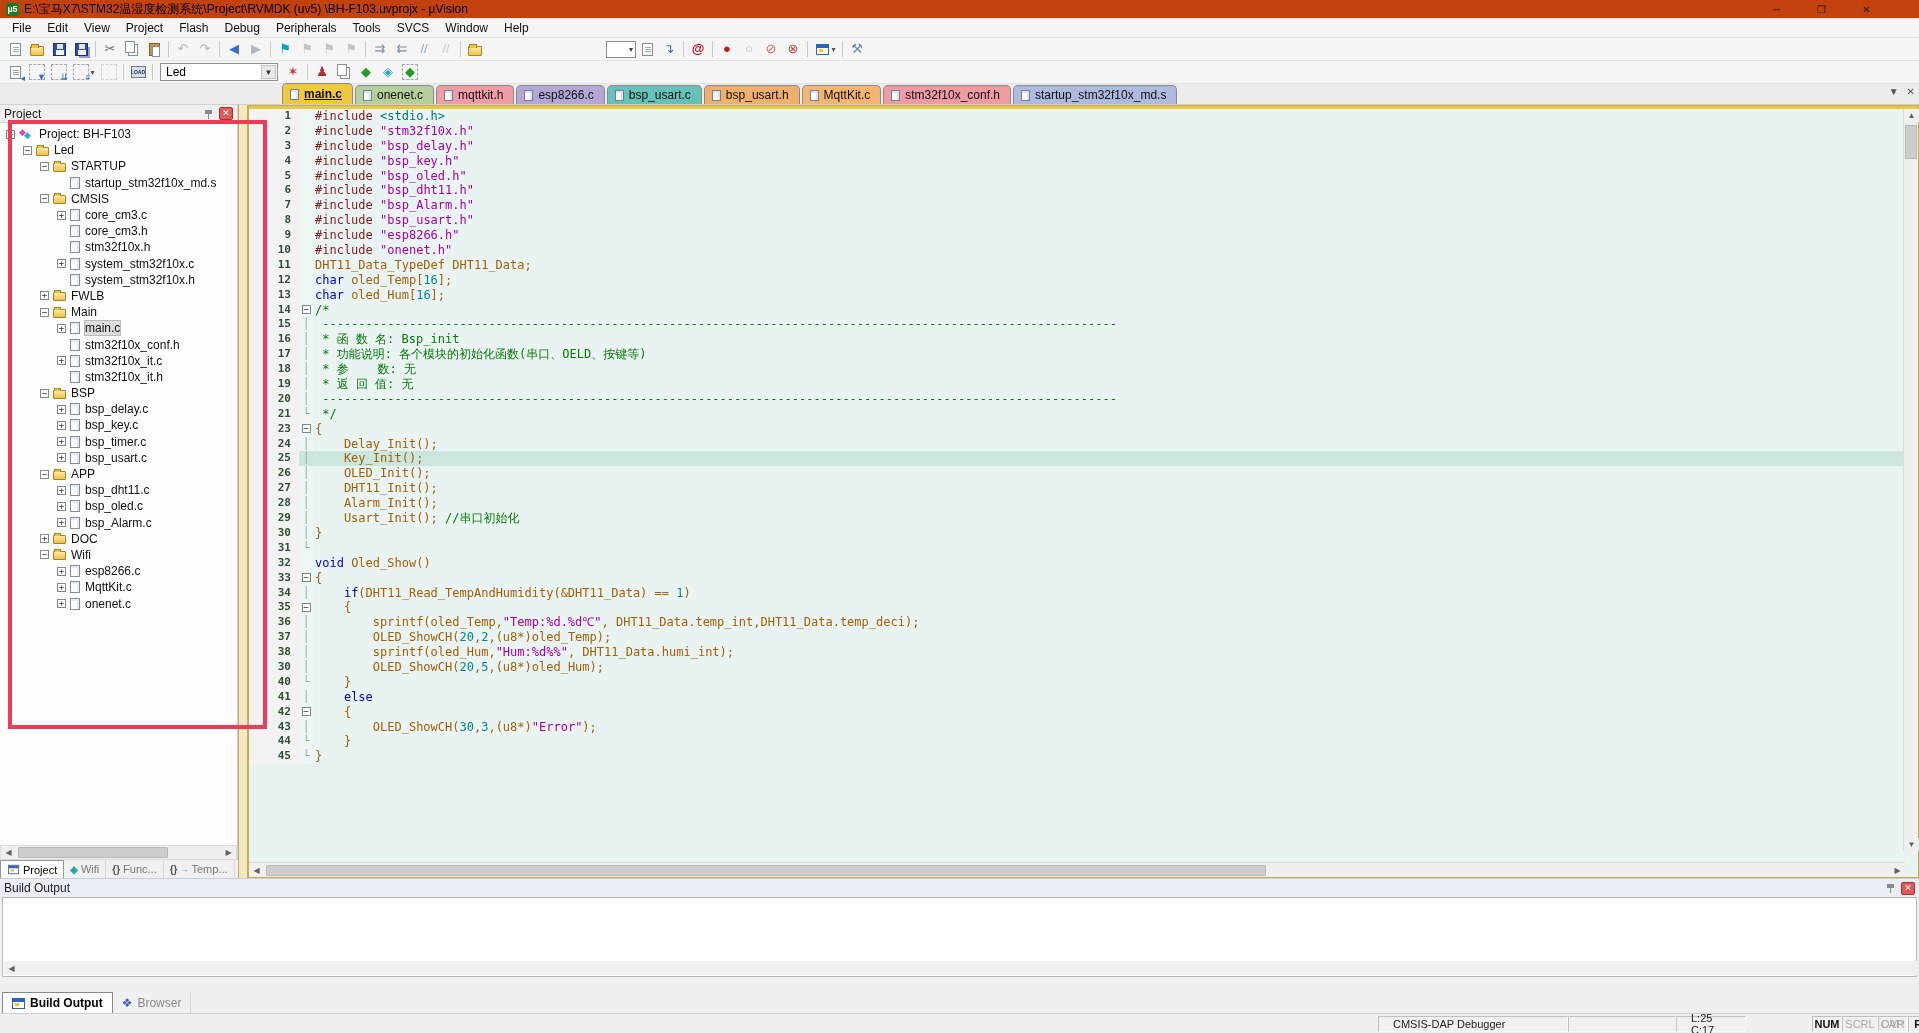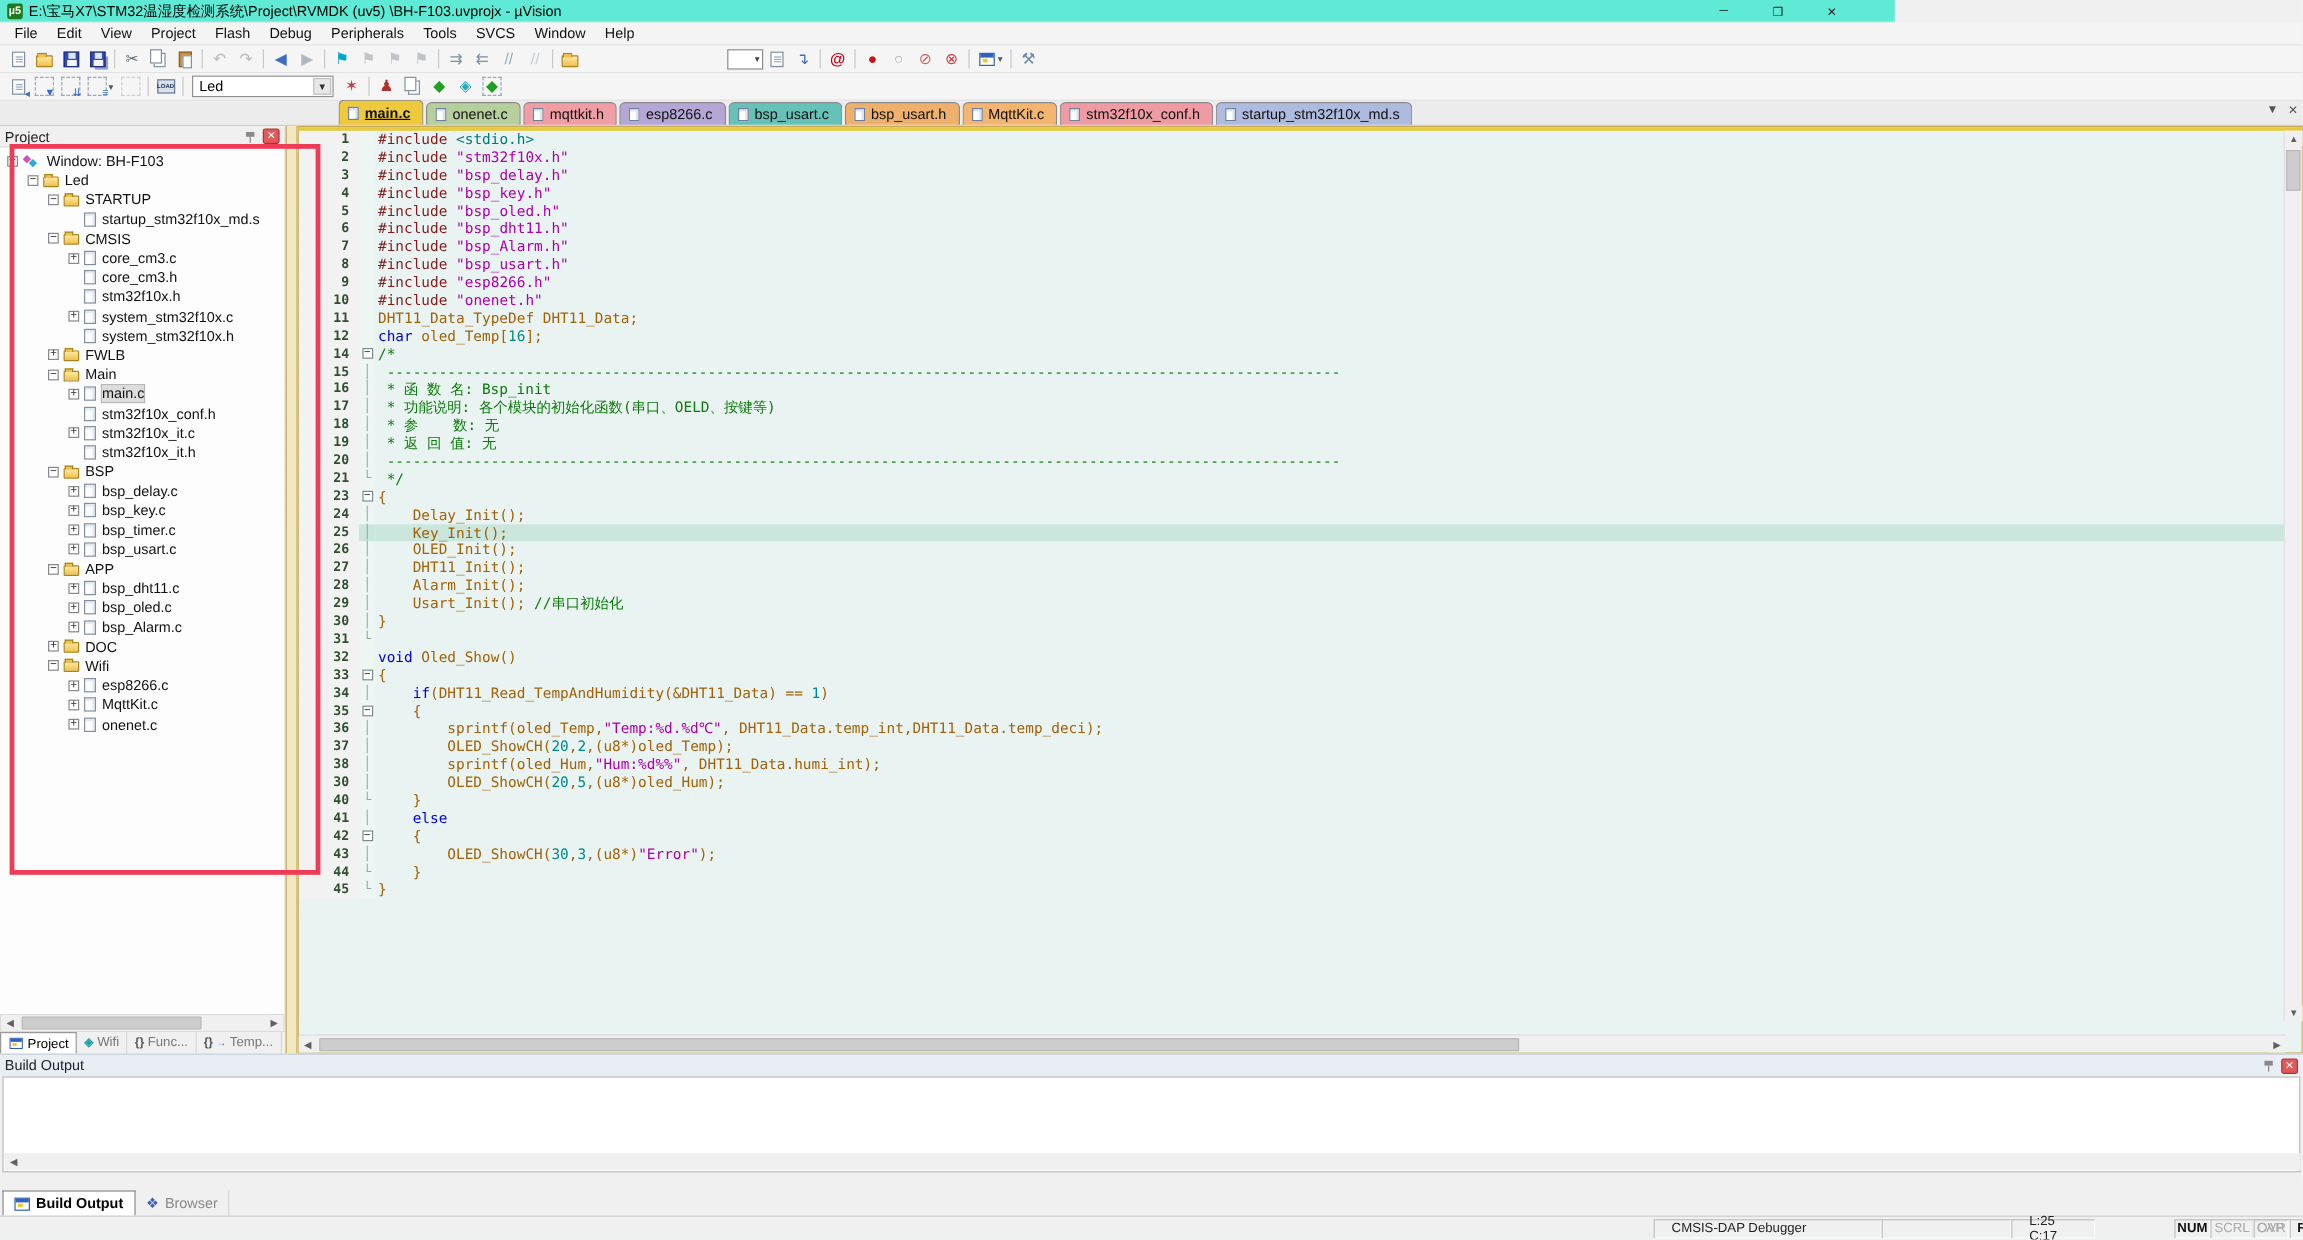--- a/index.html
+++ b/index.html
@@ -1,20 +1,20 @@
 <!DOCTYPE html>
 <html><head>
 <meta charset="utf-8">
 <style>
   * { margin:0; padding:0; box-sizing:border-box; }
   html,body { width:1919px; height:1033px; overflow:hidden; font-family:"Liberation Sans",sans-serif; background:#f0f0f0; position:relative; }
   .abs { position:absolute; }
 
   
-  #titlebar { left:0; top:0; width:1579px; height:19px; background:#5eead4; display:flex; align-items:center; border-bottom:1px solid #e8e8e8; }
+  #titlebar { left:0; top:0; width:1919px; height:19px; background:#c2410c; display:flex; align-items:center; border-bottom:1px solid #e8e8e8; }
   #app-icon { width:13px; height:13px; background:#1e7a1e; color:#fff; font-size:9px; font-weight:bold; display:flex; align-items:center; justify-content:center; margin:0 5px 0 6px; border-radius:2px; }
   #title-text { font-size:12px; color:#000; white-space:nowrap; }
   #win-controls { position:absolute; right:30px; top:0; height:19px; display:flex; }
   .winbtn { width:45px; height:19px; display:flex; align-items:center; justify-content:center; font-size:10px; color:#222; }
 
   
   #menubar { left:0; top:19px; width:1919px; height:19px; background:#f4f4f4; display:flex; align-items:center; padding-left:4px; border-bottom:1px solid #e0e0e0; }
   .menu-item { font-size:12px; color:#111; padding:1px 8px; }
 
   
@@ -382,21 +382,21 @@
       <span class="close-red">✕</span>
     </div>
     <div id="tree">
         <div class="trow">
           <span style="width: 6px; flex: 0 0 auto;"></span>
           <span class="texp">−</span>
           <span class="t-project">
             <i>◆</i>
             <i>◆</i>
           </span>
-          <span class="tlabel">Window: BH-F103</span>
+          <span class="tlabel">Project: BH-F103</span>
         </div>
         <div class="trow">
           <span style="width: 23px; flex: 0 0 auto;"></span>
           <span class="texp">−</span>
           <span class="t-folder"></span>
           <span class="tlabel">Led</span>
         </div>
         <div class="trow">
           <span style="width: 40px; flex: 0 0 auto;"></span>
           <span class="texp">−</span>
@@ -602,20 +602,21 @@
         <div class="cl"><span class="ln">3</span><span class="fold"></span><span class="ct"><span class="dir">#include </span><span class="str">"bsp_delay.h"</span></span></div>
         <div class="cl"><span class="ln">4</span><span class="fold"></span><span class="ct"><span class="dir">#include </span><span class="str">"bsp_key.h"</span></span></div>
         <div class="cl"><span class="ln">5</span><span class="fold"></span><span class="ct"><span class="dir">#include </span><span class="str">"bsp_oled.h"</span></span></div>
         <div class="cl"><span class="ln">6</span><span class="fold"></span><span class="ct"><span class="dir">#include </span><span class="str">"bsp_dht11.h"</span></span></div>
         <div class="cl"><span class="ln">7</span><span class="fold"></span><span class="ct"><span class="dir">#include </span><span class="str">"bsp_Alarm.h"</span></span></div>
         <div class="cl"><span class="ln">8</span><span class="fold"></span><span class="ct"><span class="dir">#include </span><span class="str">"bsp_usart.h"</span></span></div>
         <div class="cl"><span class="ln">9</span><span class="fold"></span><span class="ct"><span class="dir">#include </span><span class="str">"esp8266.h"</span></span></div>
         <div class="cl"><span class="ln">10</span><span class="fold"></span><span class="ct"><span class="dir">#include </span><span class="str">"onenet.h"</span></span></div>
         <div class="cl"><span class="ln">11</span><span class="fold"></span><span class="ct"><span class="txt">DHT11_Data_TypeDef DHT11_Data;</span></span></div>
         <div class="cl"><span class="ln">12</span><span class="fold"></span><span class="ct"><span class="kw">char</span><span class="txt"> oled_Temp[</span><span class="num">16</span><span class="txt">];</span></span></div>
+        <div class="cl"><span class="ln">13</span><span class="fold"></span><span class="ct"><span class="kw">char</span><span class="txt"> oled_Hum[</span><span class="num">16</span><span class="txt">];</span></span></div>
         <div class="cl"><span class="ln">14</span><span class="fold"><span class="fold-box">−</span></span><span class="ct"><span class="com">/*</span></span></div>
         <div class="cl"><span class="ln">15</span><span class="fold">│</span><span class="ct"><span class="com"> --------------------------------------------------------------------------------------------------------------</span></span></div>
         <div class="cl"><span class="ln">16</span><span class="fold">│</span><span class="ct"><span class="com"> * 函 数 名: Bsp_init</span></span></div>
         <div class="cl"><span class="ln">17</span><span class="fold">│</span><span class="ct"><span class="com"> * 功能说明: 各个模块的初始化函数(串口、OELD、按键等)</span></span></div>
         <div class="cl"><span class="ln">18</span><span class="fold">│</span><span class="ct"><span class="com"> * 参    数: 无</span></span></div>
         <div class="cl"><span class="ln">19</span><span class="fold">│</span><span class="ct"><span class="com"> * 返 回 值: 无</span></span></div>
         <div class="cl"><span class="ln">20</span><span class="fold">│</span><span class="ct"><span class="com"> --------------------------------------------------------------------------------------------------------------</span></span></div>
         <div class="cl"><span class="ln">21</span><span class="fold">└</span><span class="ct"><span class="com"> */</span></span></div>
         <div class="cl"><span class="ln">23</span><span class="fold"><span class="fold-box">−</span></span><span class="ct"><span class="txt">{</span></span></div>
         <div class="cl"><span class="ln">24</span><span class="fold">│</span><span class="ct"><span class="txt">    Delay_Init();</span></span></div>

